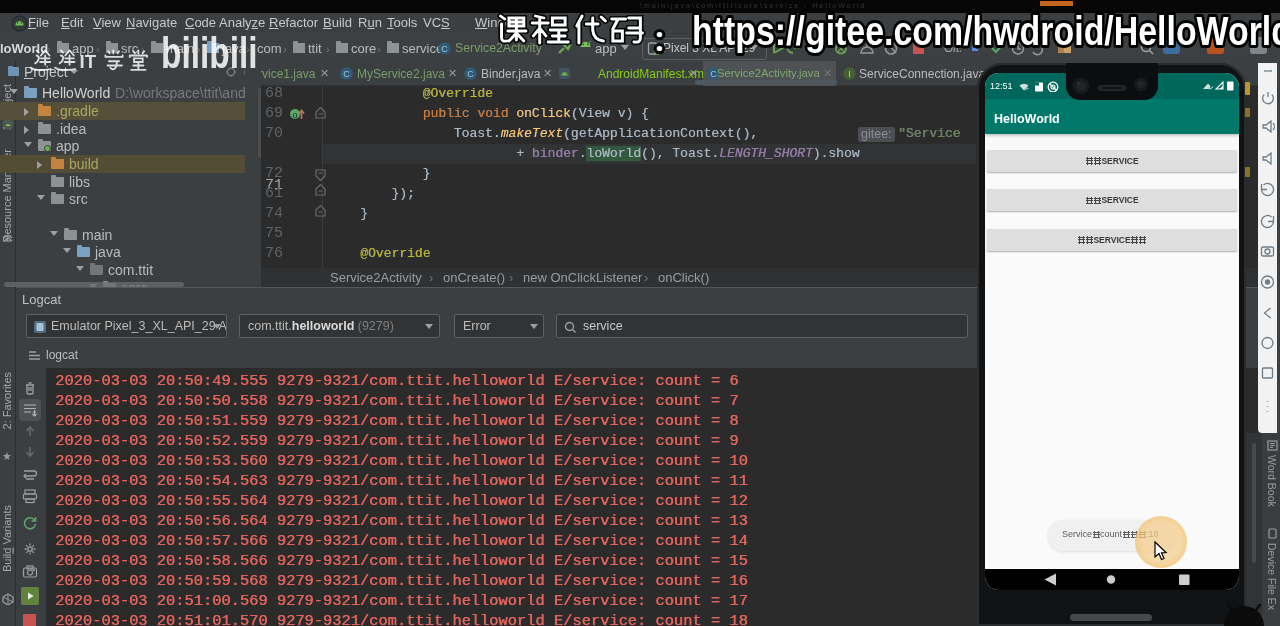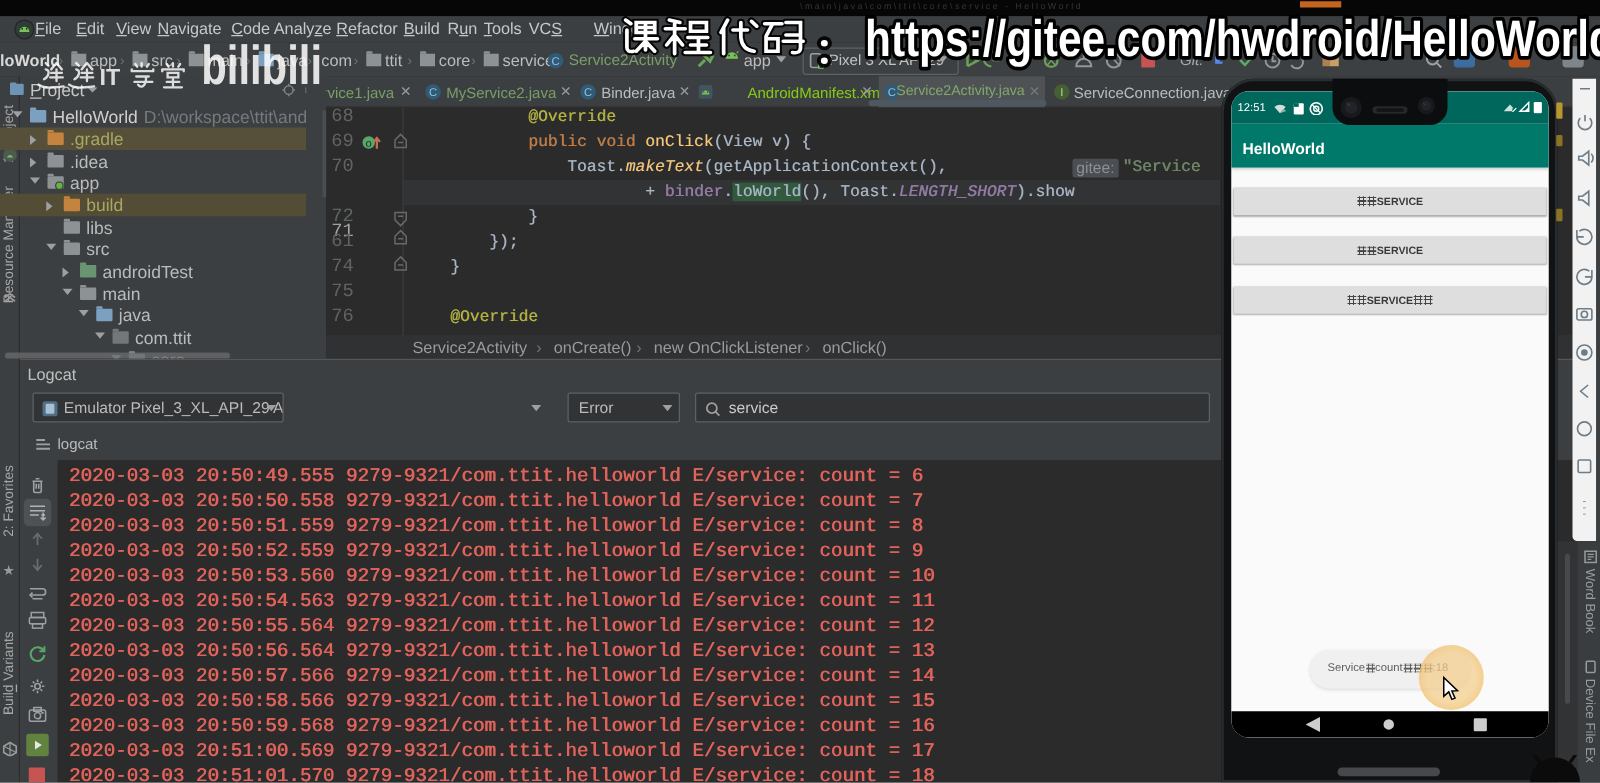--- a/index.html
+++ b/index.html
@@ -245,25 +245,20 @@
   </div>
   <div class="trow" style="top:112px;">
     <span class="tfo" style="left:51px;"></span>
     <span class="tlb" style="left:69px;">libs</span>
   </div>
   <div class="trow" style="top:129px;">
     <span class="tarr tda" style="left:37px"></span>
     <span class="tfo" style="left:51px;"></span>
     <span class="tlb" style="left:69px;">src</span>
   </div>
-  <div class="trow" style="top:147px;">
-    <span class="tarr tra" style="left:50px"></span>
-    <span class="tfo" style="left:64px;background:#6a9573;"></span>
-    <span class="tlb" style="left:82px;">androidTest</span>
-  </div>
   <div class="trow" style="top:165px;">
     <span class="tarr tda" style="left:50px"></span>
     <span class="tfo" style="left:64px;"></span>
     <span class="tlb" style="left:82px;">main</span>
   </div>
   <div class="trow" style="top:182px;">
     <span class="tarr tda" style="left:63px"></span>
     <span class="tfo" style="left:77px;background:#7ca1c0;"></span>
     <span class="tlb" style="left:95px;">java</span>
   </div>
@@ -345,21 +340,23 @@
   <style>.fbox{position:absolute;top:27px;height:24px;border:1px solid #5e6164;border-radius:2px;background:#313335;box-sizing:border-box;}
    .fcar{position:absolute;top:37px;width:0;height:0;border-left:4px solid transparent;border-right:4px solid transparent;border-top:5px solid #9da0a2;}
    .ftx{position:absolute;top:4px;font-size:12.5px;color:#bbbbbb;white-space:nowrap;}</style>
   <div class="fbox" style="left:26px;width:201px;overflow:hidden;">
     <svg class="abs" style="left:6px;top:5px" width="14" height="14">
           <rect x="1" y="1" width="12" height="12" rx="2" fill="#526e84"></rect>
           <rect x="3.5" y="3" width="7" height="8" rx="1" fill="#a8c0d4"></rect>
         </svg>
     <span class="ftx" style="left:24px;">Emulator Pixel_3_XL_API_29 And</span>
   </div><span class="fcar" style="left:213px;"></span>
-  <span class="fcar" style="left:425px;"></span>
+  <div class="fbox" style="left:239px;width:201px;">
+    <span class="ftx" style="left:8px;">com.ttit.<b style="color:#dadada">helloworld</b> <span style="color:#808080">(9279)</span></span>
+  </div><span class="fcar" style="left:425px;"></span>
   <div class="fbox" style="left:454px;width:90px;">
     <span class="ftx" style="left:8px;">Error</span>
   </div><span class="fcar" style="left:530px;"></span>
   <div class="fbox" style="left:556px;width:412px;">
     <svg class="abs" style="left:7px;top:6px" width="13" height="13">
           <circle cx="5.5" cy="5.5" r="4" fill="none" stroke="#9da0a2" stroke-width="1.4"></circle>
           <path d="M8.5 8.5 l3 3" stroke="#9da0a2" stroke-width="1.4"></path>
         </svg>
     <span class="ftx" style="left:26px;color:#cacaca;">service</span>
   </div>

